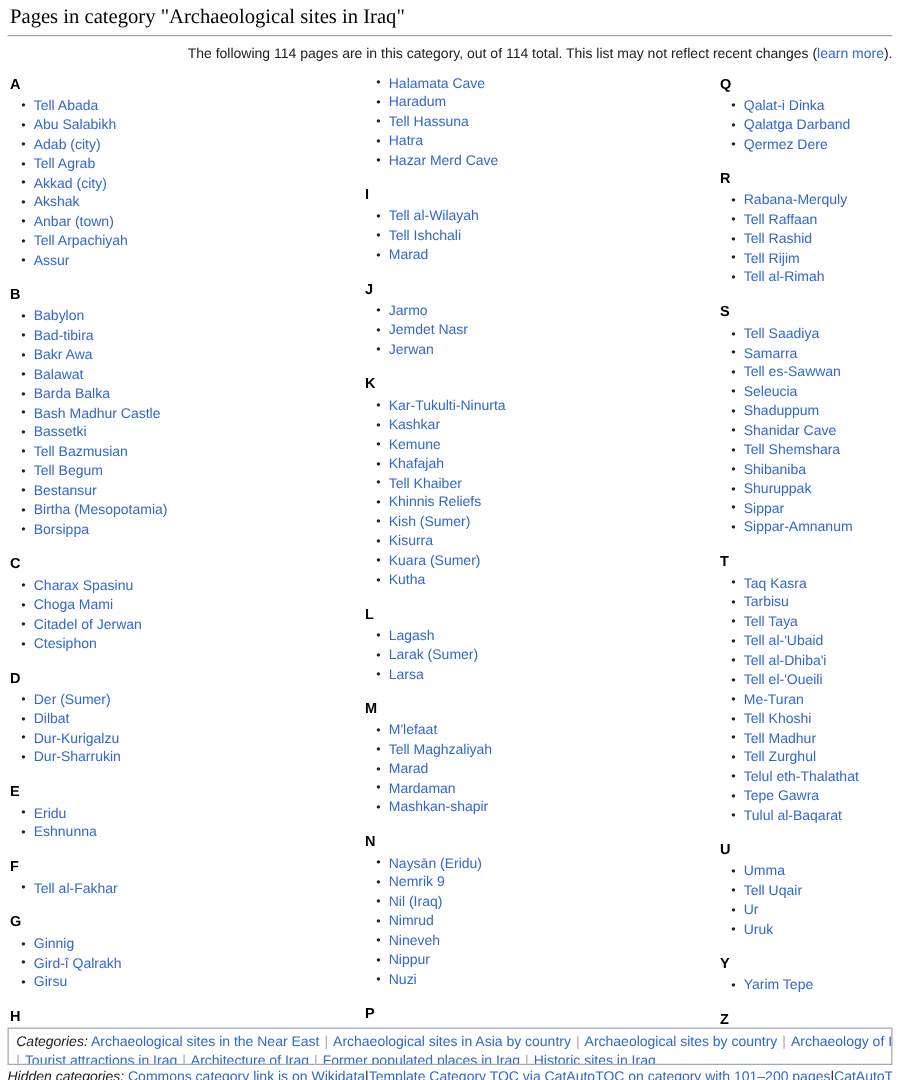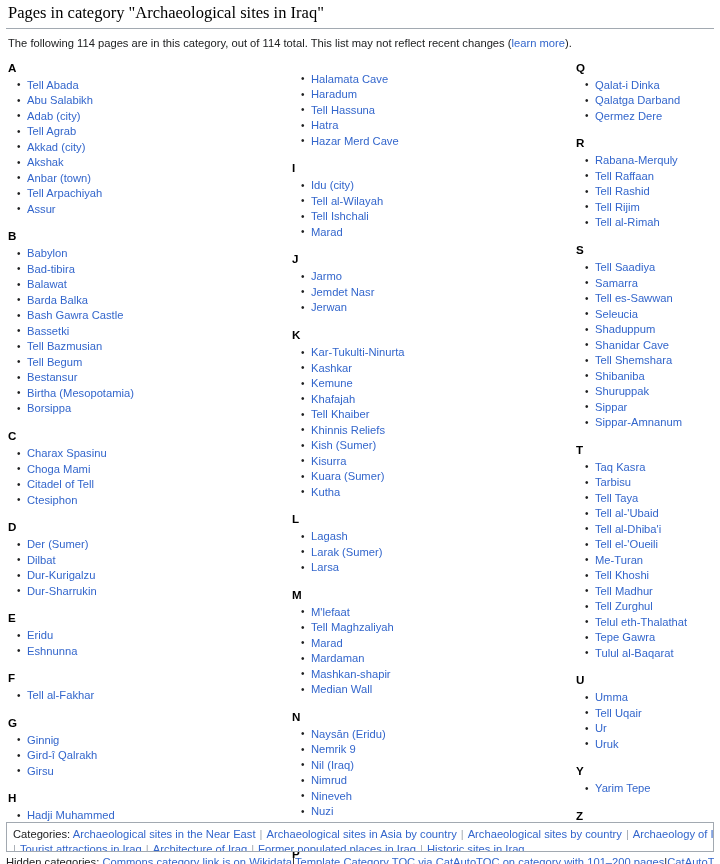--- a/index.html
+++ b/index.html
@@ -32,20 +32,21 @@
     margin: 0;
     padding: 3px 0 4px 2px;
     border-bottom: 1px solid #a2a9b1;
     line-height: 1.25;
   }
   .intro {
     font-size: 11.2px;
     line-height: 1.45;
     color: #202122;
     margin: 6px 0 0 2px;
+    text-align: right;
   }
 
   
   a, .wlink {
     color: #3366cc;
     text-decoration: none;
     cursor: pointer;
   }
 
   
@@ -64,21 +65,21 @@
 
   .group { margin: 0 0 0 0; }
   .group-letter {
     font-size: 11.6px;
     font-weight: bold;
     color: #000000;
     margin: 0 0 3px 0;
     line-height: 1.3;
   }
   .group + .group .group-letter { margin-top: 11px; }
-  .group.cont { margin-top: 12px; }
+  .group.cont { margin-top: 0; }
 
   ul.items {
     list-style: none;
     margin: 0;
     padding: 0;
   }
   ul.items li {
     position: relative;
     font-size: 11.2px;
     line-height: 15.5px;
@@ -108,21 +109,21 @@
     box-sizing: border-box;
     overflow: hidden;
     height: 30px;
   }
   .catrow {
     font-size: 11.2px;
     line-height: 15px;
     white-space: nowrap;
     color: #202122;
   }
-  .catlabel { color: #202122; }
+  .catlabel { color: #202122; font-style: italic; }
   .catlinks .sep {
     display: inline-block;
     padding: 0 4px;
     color: #a2a9b1;
   }
   .catlinks .sep.lead { padding-left: 0; }
 
   .hiddenrow {
     position: absolute;
     left: 6px;
@@ -161,37 +162,38 @@
             <li><a class="wlink" href="#">Anbar (town)</a></li>
             <li><a class="wlink" href="#">Tell Arpachiyah</a></li>
             <li><a class="wlink" href="#">Assur</a></li>
           </ul>
         </div>
         <div class="group">
           <div class="group-letter">B</div>
           <ul class="items">
             <li><a class="wlink" href="#">Babylon</a></li>
             <li><a class="wlink" href="#">Bad-tibira</a></li>
+            <li><a class="wlink" href="#">Bakr Awa</a></li>
             <li><a class="wlink" href="#">Balawat</a></li>
             <li><a class="wlink" href="#">Barda Balka</a></li>
-            <li><a class="wlink" href="#">Bash Gawra Castle</a></li>
+            <li><a class="wlink" href="#">Bash Madhur Castle</a></li>
             <li><a class="wlink" href="#">Bassetki</a></li>
             <li><a class="wlink" href="#">Tell Bazmusian</a></li>
             <li><a class="wlink" href="#">Tell Begum</a></li>
             <li><a class="wlink" href="#">Bestansur</a></li>
             <li><a class="wlink" href="#">Birtha (Mesopotamia)</a></li>
             <li><a class="wlink" href="#">Borsippa</a></li>
           </ul>
         </div>
         <div class="group">
           <div class="group-letter">C</div>
           <ul class="items">
             <li><a class="wlink" href="#">Charax Spasinu</a></li>
             <li><a class="wlink" href="#">Choga Mami</a></li>
-            <li><a class="wlink" href="#">Citadel of Tell</a></li>
+            <li><a class="wlink" href="#">Citadel of Jerwan</a></li>
             <li><a class="wlink" href="#">Ctesiphon</a></li>
           </ul>
         </div>
         <div class="group">
           <div class="group-letter">D</div>
           <ul class="items">
             <li><a class="wlink" href="#">Der (Sumer)</a></li>
             <li><a class="wlink" href="#">Dilbat</a></li>
             <li><a class="wlink" href="#">Dur-Kurigalzu</a></li>
             <li><a class="wlink" href="#">Dur-Sharrukin</a></li>
@@ -231,21 +233,20 @@
             <li><a class="wlink" href="#">Halamata Cave</a></li>
             <li><a class="wlink" href="#">Haradum</a></li>
             <li><a class="wlink" href="#">Tell Hassuna</a></li>
             <li><a class="wlink" href="#">Hatra</a></li>
             <li><a class="wlink" href="#">Hazar Merd Cave</a></li>
           </ul>
         </div>
         <div class="group">
           <div class="group-letter">I</div>
           <ul class="items">
-            <li><a class="wlink" href="#">Idu (city)</a></li>
             <li><a class="wlink" href="#">Tell al-Wilayah</a></li>
             <li><a class="wlink" href="#">Tell Ishchali</a></li>
             <li><a class="wlink" href="#">Marad</a></li>
           </ul>
         </div>
         <div class="group">
           <div class="group-letter">J</div>
           <ul class="items">
             <li><a class="wlink" href="#">Jarmo</a></li>
             <li><a class="wlink" href="#">Jemdet Nasr</a></li>
@@ -276,33 +277,32 @@
           </ul>
         </div>
         <div class="group">
           <div class="group-letter">M</div>
           <ul class="items">
             <li><a class="wlink" href="#">M'lefaat</a></li>
             <li><a class="wlink" href="#">Tell Maghzaliyah</a></li>
             <li><a class="wlink" href="#">Marad</a></li>
             <li><a class="wlink" href="#">Mardaman</a></li>
             <li><a class="wlink" href="#">Mashkan-shapir</a></li>
-            <li><a class="wlink" href="#">Median Wall</a></li>
           </ul>
         </div>
         <div class="group">
           <div class="group-letter">N</div>
           <ul class="items">
             <li><a class="wlink" href="#">Naysān (Eridu)</a></li>
             <li><a class="wlink" href="#">Nemrik 9</a></li>
             <li><a class="wlink" href="#">Nil (Iraq)</a></li>
             <li><a class="wlink" href="#">Nimrud</a></li>
             <li><a class="wlink" href="#">Nineveh</a></li>
+            <li><a class="wlink" href="#">Nippur</a></li>
             <li><a class="wlink" href="#">Nuzi</a></li>
-            <li><a class="wlink" href="#">Nippur</a></li>
           </ul>
         </div>
         <div class="group">
           <div class="group-letter">P</div>
           <ul class="items">
             <li><a class="wlink" href="#">Puzrish-Dagan</a></li>
           </ul>
         </div>
       </div>
       <div class="col">

